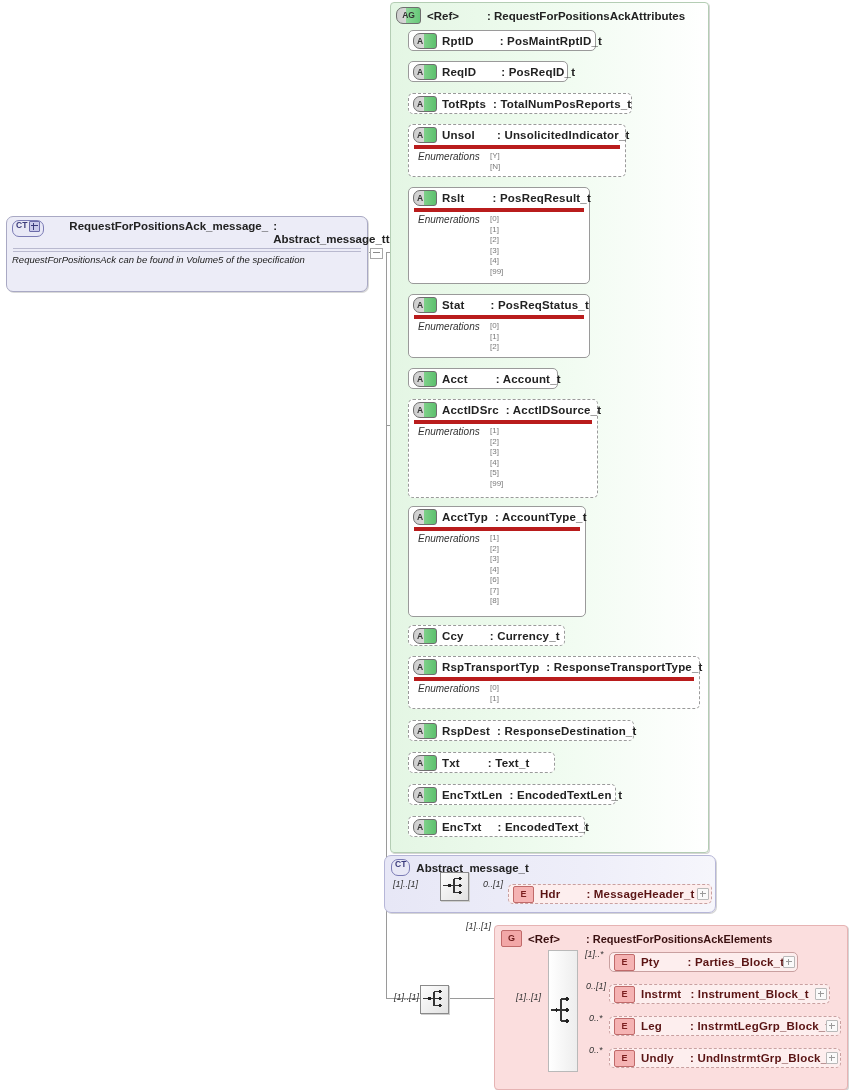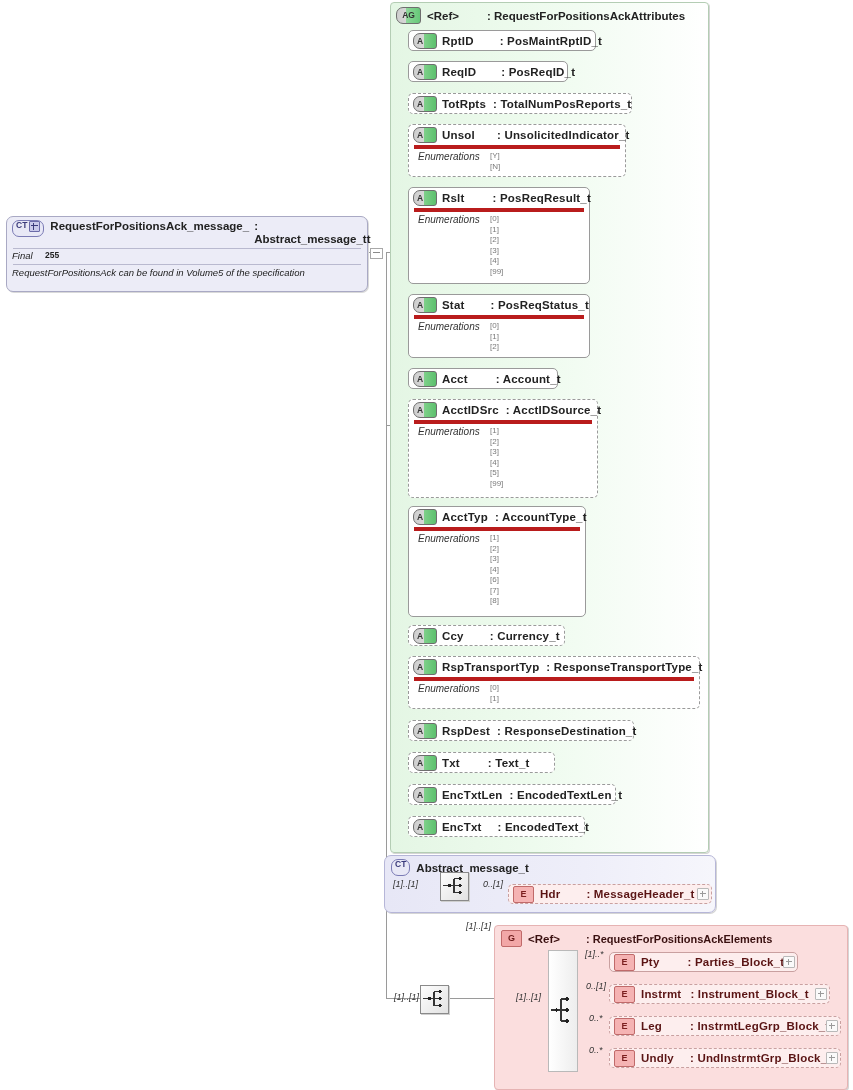--- a/index.html
+++ b/index.html
@@ -112,21 +112,21 @@
   
   #root-ct{
     position:absolute;left:6px;top:216px;width:360px;height:74px;
     border:1px solid #a9a9c4;border-radius:7px;
     background:#ececf7;
     box-shadow:1px 1px 0 #d9d9d9;
   }
   #root-ct .title{
     display:flex;align-items:flex-start;padding:3px 4px 0 5px;line-height:13px;
   }
-  #root-ct .title .txt{font-weight:bold;font-size:11.5px;color:#222;}
+  #root-ct .title .txt{font-weight:bold;font-size:11.5px;color:#222;margin-left:19px;}
   #root-ct .rowline{border-top:1px solid #b9b9cf;margin:2px 6px 0 6px;}
   #root-ct .final{display:flex;padding:1px 0 1px 5px;font-size:9.5px;}
   #root-ct .final i{font-style:italic;width:33px;color:#222;}
   #root-ct .final b{font-weight:bold;font-size:8.5px;color:#222;}
   #root-ct .doc{font-style:italic;font-size:9.5px;padding:2px 5px 0 5px;color:#222;}
 
   
   .seq{
     position:absolute;width:27px;height:27px;
     border:1px solid #8a8a8a;background:linear-gradient(135deg,#fdfdfd,#e2e2e2);
@@ -195,24 +195,20 @@
 <div id="root-ct">
   <div class="title">
     <span class="ico-ct">
       <span>CT</span>
         <span class="plus"></span>
     </span>
     <span class="txt">RequestForPositionsAck_message_</span>
     <span class="txt" style="margin-left:5px">: Abstract_message_tt</span>
   </div>
   <div class="rowline"></div>
-  <div class="final">
-    <i>Final</i>
-    <b>255</b>
-  </div>
   <div class="rowline"></div>
   <div class="doc">RequestForPositionsAck can be found in Volume5 of the specification</div>
 </div>
 <div class="collapse-box" style="left:370px;top:248px"></div>
 
 <div id="ag-container">
   <div style="display:flex;align-items:center;padding:4px 0 0 5px">
     <span class="ico-ag">AG</span>
     <span style="font-weight:bold;font-size:11.5px">&lt;Ref&gt;</span>
     <span style="font-weight:bold;font-size:11.5px;margin-left:28px">: RequestForPositionsAckAttributes</span>

